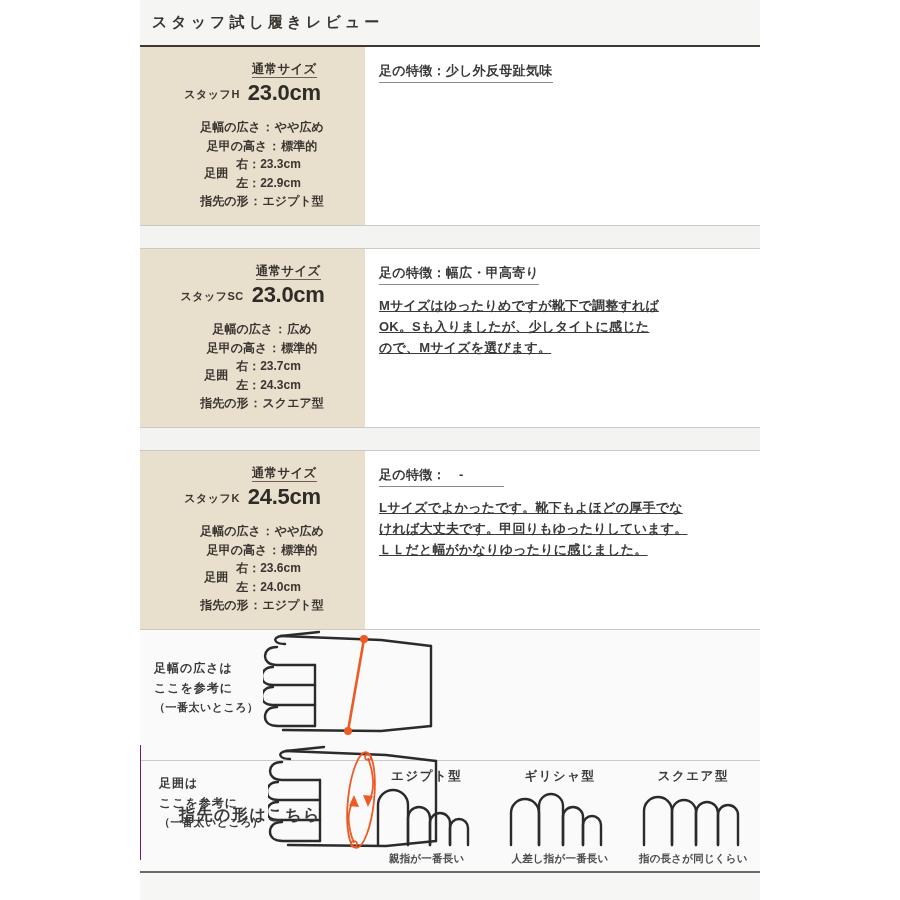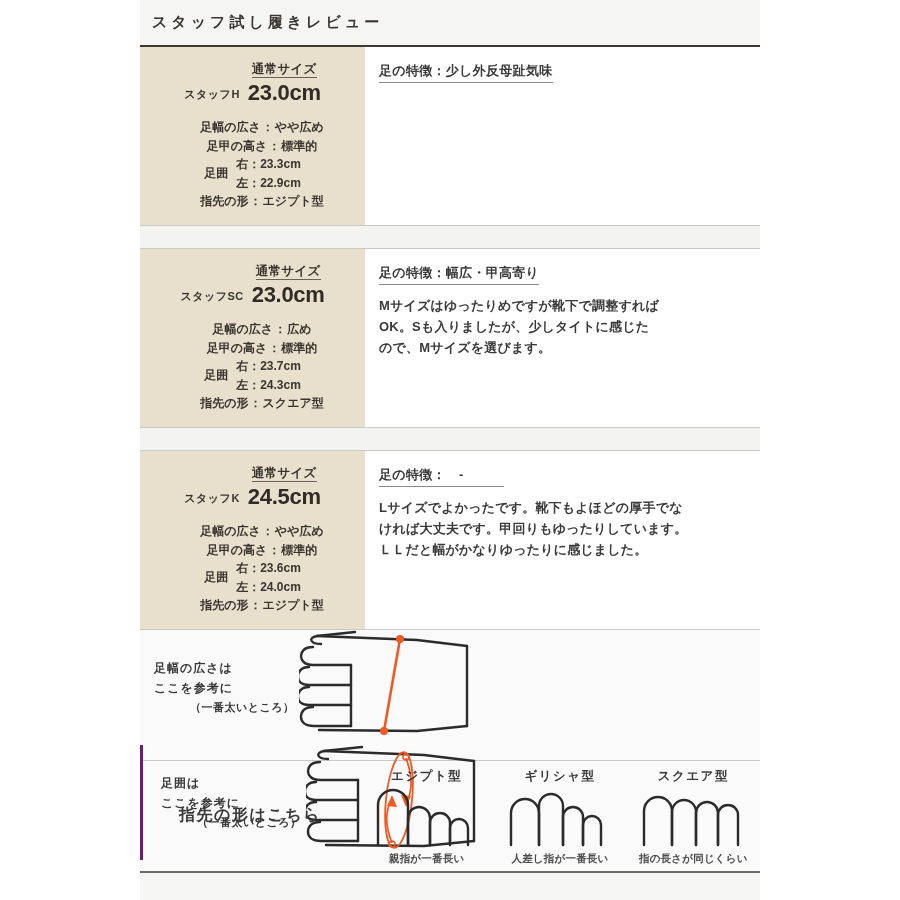--- a/index.html
+++ b/index.html
@@ -119,20 +119,21 @@
   }
   .spec-pair-vals { text-align: left; }
   .spec-pair-vals div { white-space: nowrap; }
 
   
   .staff-right {
     flex: 1;
     background: #ffffff;
     box-sizing: border-box;
     padding: 14px 14px 14px 14px;
+    text-decoration: underline;
   }
   .feature-line {
     font-size: 13px;
     font-weight: bold;
     color: #3a3a3a;
     border-bottom: 1px solid #8a8a8a;
     display: inline-block;
     padding-bottom: 2px;
     margin-bottom: 10px;
     letter-spacing: 0.3px;
@@ -167,30 +168,30 @@
     height: 130px;
     flex-direction: column;
   }
   .diagram-cell {
     flex: 1;
     display: flex;
     align-items: center;
     box-sizing: border-box;
     padding-left: 14px;
   }
-  .diagram-cell.second { border-left: 3px solid #701a75; padding-left: 18px; }
+  .diagram-cell.second { border-left: 1px solid #701a75; padding-left: 18px; }
   .diagram-caption {
     font-size: 12px;
     font-weight: bold;
     color: #3a3a3a;
     line-height: 1.7;
     letter-spacing: 1px;
     white-space: nowrap;
   }
-  .diagram-caption .small { font-size: 11px; letter-spacing: 0.5px; margin-left: 36px; }
+  .diagram-caption .small { font-size: 11px; letter-spacing: 0.5px; }
   .foot-svg { margin-left: 4px; }
 
   .toe-row {
     display: flex;
     align-items: center;
     border-top: 1px solid #c9c9c5;
     height: 110px;
   }
   .toe-left {
     width: 220px;

